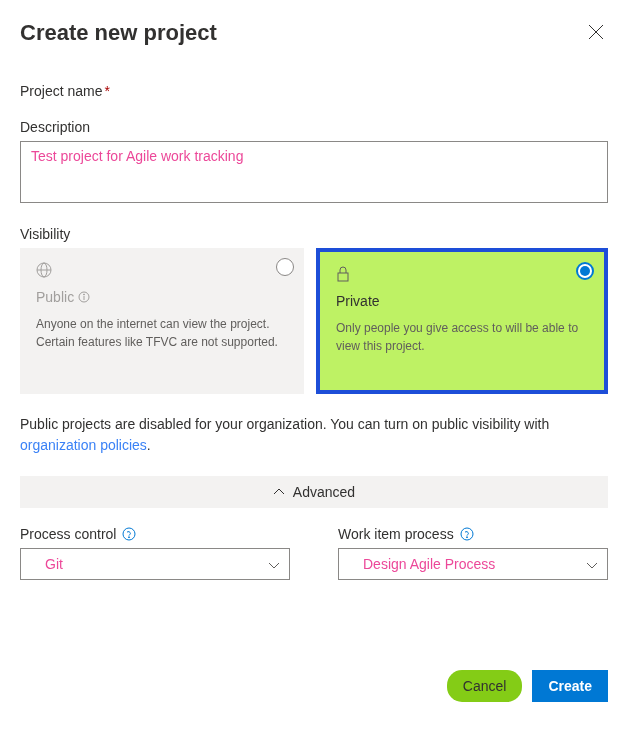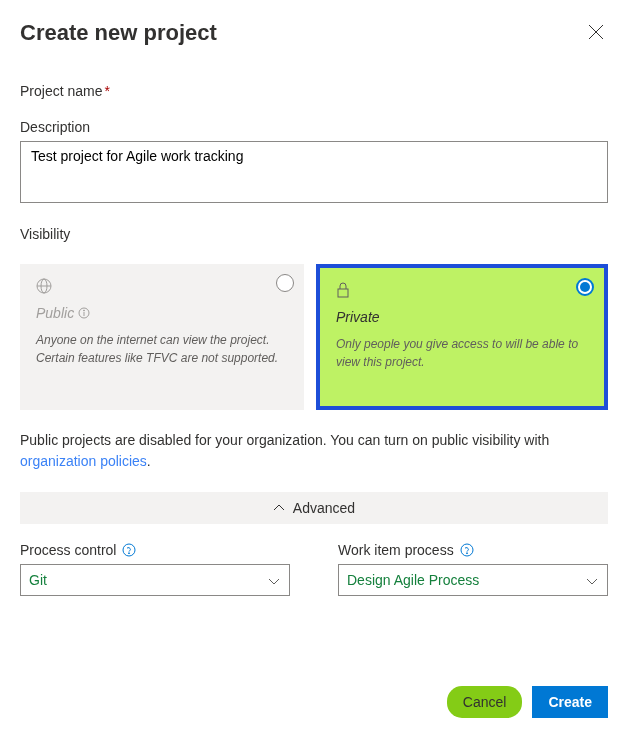--- a/index.html
+++ b/index.html
@@ -70,29 +70,28 @@
       transform: translateY(-50%);
       color: #107c10;
     }
     .textarea-input {
       width: 100%;
       height: 62px;
       border: 1px solid #8a8886;
       padding: 6px 10px;
       font-size: 14px;
       font-family: inherit;
-      color: #000000;
+      color: #ec4899;
       background: #ffffff;
       resize: none;
     }
     .visibility-grid {
       display: flex;
       gap: 12px;
-      margin-top: 22px;
-      font-style: italic;
+      margin-top: 6px;
     }
     .visibility-card {
       flex: 1;
       position: relative;
       background: #f3f2f1;
       padding: 14px 16px 18px 16px;
       min-height: 146px;
     }
     .visibility-card.selected {
       background: #bef264;
@@ -200,24 +199,24 @@
       color: #0078d4;
       display: inline-flex;
     }
     .select-wrap {
       position: relative;
     }
     .select-input {
       width: 100%;
       height: 32px;
       border: 1px solid #8a8886;
-      padding: 0 8px;
-      font-size: 14px;
-      font-family: inherit;
-      color: #15803d;
+      padding: 0 24px;
+      font-size: 14px;
+      font-family: inherit;
+      color: #ec4899;
       background: #ffffff;
       appearance: none;
       cursor: pointer;
     }
     .select-chevron {
       position: absolute;
       right: 10px;
       top: 50%;
       transform: translateY(-50%);
       pointer-events: none;

